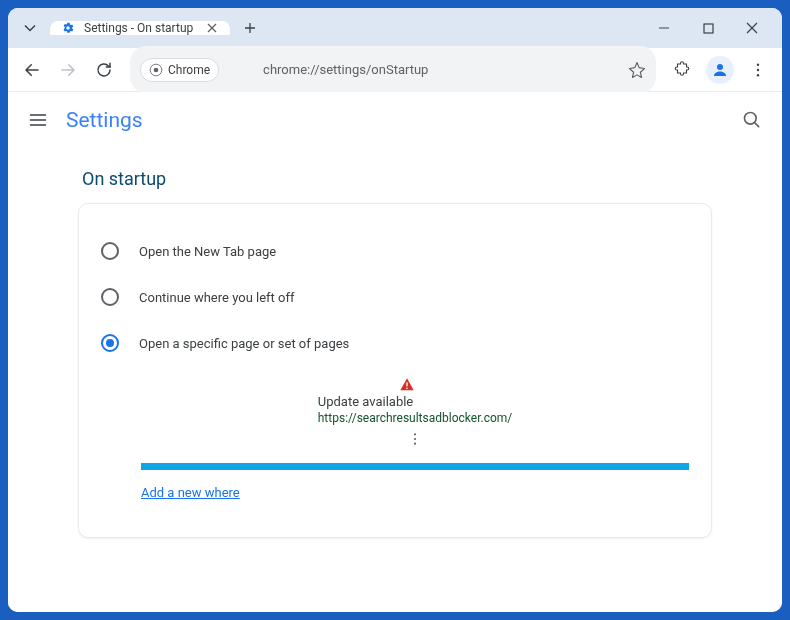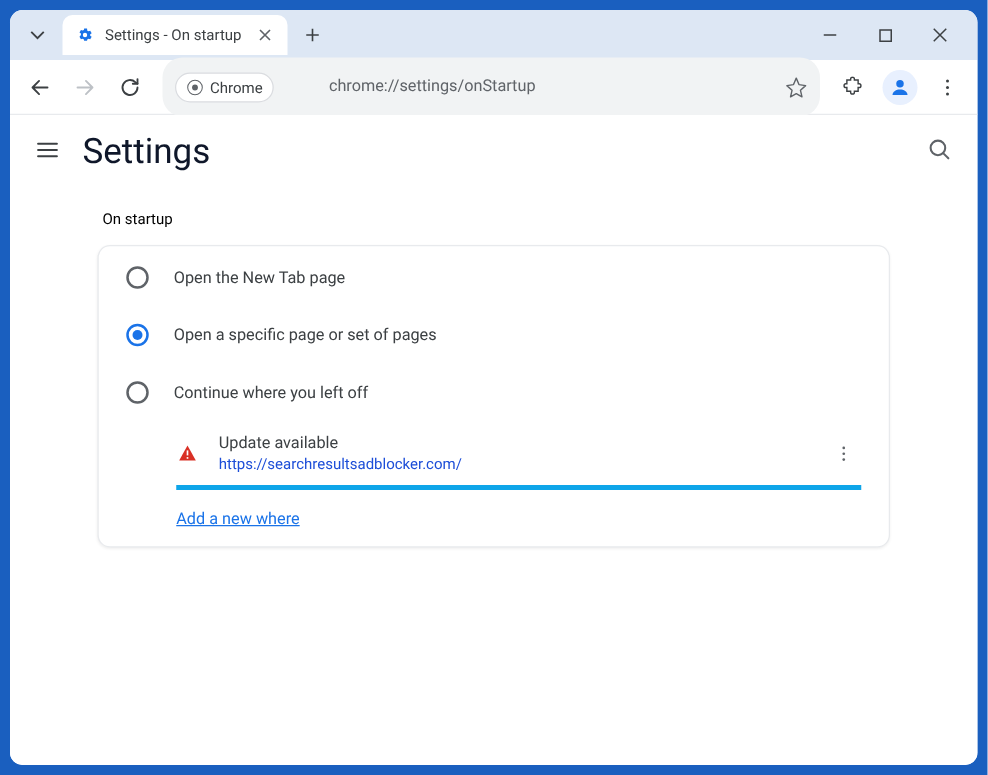--- a/index.html
+++ b/index.html
@@ -1,53 +1,53 @@
 <!DOCTYPE html>
 <html><head>
 <meta charset="utf-8">
 <style>
   * { box-sizing: border-box; margin: 0; padding: 0; font-family: "Segoe UI", Roboto, Arial, sans-serif; }
   body { width: 790px; height: 620px; background: #1a5fbf; overflow: hidden; }
   .window { position: absolute; top: 8px; left: 8px; right: 8px; bottom: 8px; background: #fff; border-radius: 10px; overflow: hidden; display: flex; flex-direction: column; }
   .tabbar { height: 40px; background: #dde7f4; display: flex; align-items: center; padding: 0 8px; }
   .tabs-btn { width: 28px; height: 28px; display: flex; align-items: center; justify-content: center; border-radius: 6px; }
-  .tab { background: #fff; height: 32px; border-radius: 8px 8px 0 0; display: flex; align-items: center; padding: 0 10px; margin-left: 6px; min-width: 180px; }
+  .tab { background: #fff; height: 14px; border-radius: 8px 8px 0 0; display: flex; align-items: center; padding: 0 10px; margin-left: 6px; min-width: 180px; }
   .tab .favicon { width: 16px; height: 16px; margin-right: 8px; display: flex; align-items: center; justify-content: center; }
   .tab .title { font-size: 12px; color: #3c4043; flex: 1; }
   .tab .close { width: 16px; height: 16px; display: flex; align-items: center; justify-content: center; color: #5f6368; }
   .newtab { width: 28px; height: 28px; display: flex; align-items: center; justify-content: center; margin-left: 6px; }
   .spacer { flex: 1; }
   .winbtn { width: 44px; height: 36px; display: flex; align-items: center; justify-content: center; color: #3c4043; }
   .toolbar { height: 44px; background: #fff; display: flex; align-items: center; padding: 0 8px; gap: 4px; border-bottom: 1px solid #e8eaed; }
   .tbtn { width: 32px; height: 32px; display: flex; align-items: center; justify-content: center; border-radius: 50%; color: #5f6368; }
   .tbtn.dim { color: #bdc1c6; }
   .omnibox { flex: 1; height: 47px; background: #f1f3f4; border-radius: 16px; display: flex; align-items: center; padding: 0 10px; gap: 8px; margin: 0 6px; }
   .omnibox .chip { background: #fff; border: 1px solid #dadce0; border-radius: 12px; height: 24px; display: flex; align-items: center; padding: 0 8px; gap: 5px; font-size: 12px; color: #3c4043; }
   .omnibox .url { font-size: 13px; color: #5f6368; margin-left: 36px; }
   .omnibox .star { margin-left: auto; color: #5f6368; }
   .profile { width: 28px; height: 28px; border-radius: 50%; background: #e8f0fe; display: flex; align-items: center; justify-content: center; margin: 0 4px; }
   .content { flex: 1; background: #fff; overflow: hidden; }
   .header { height: 56px; display: flex; align-items: center; padding: 0 20px; gap: 18px; }
   .menu-icon { color: #3c4043; }
-  .header h1 { font-size: 28px; font-weight: 400; color: #0f172a; }
+  .header h1 { font-size: 21px; font-weight: 400; color: #3b82f6; }
   .header .search { margin-left: auto; color: #5f6368; }
   .page { padding: 8px 70px; }
-  .section-title { font-size: 12px; color: #000000; margin: 12px 0 14px 4px; }
-  .card { background: #fff; border: 1px solid #e8eaed; border-radius: 10px; box-shadow: 0 1px 2px rgba(60,64,67,0.08); padding: 2px 0; }
+  .section-title { font-size: 18px; color: #0c4a6e; margin: 12px 0 14px 4px; }
+  .card { background: #fff; border: 1px solid #e8eaed; border-radius: 10px; box-shadow: 0 1px 2px rgba(60,64,67,0.08); padding: 24px 0; }
   .option { display: flex; align-items: center; padding: 14px 22px; cursor: pointer; }
   .radio { width: 18px; height: 18px; border: 2px solid #5f6368; border-radius: 50%; margin-right: 20px; position: relative; flex-shrink: 0; }
   .radio.selected { border-color: #1a73e8; }
   .radio.selected::after { content: ""; position: absolute; top: 3px; left: 3px; width: 8px; height: 8px; background: #1a73e8; border-radius: 50%; }
   .option .label { font-size: 13px; color: #3c4043; }
   .pages-list { padding: 0 22px 0 62px; }
-  .page-entry { display: flex; align-items: center; padding: 10px 0; border-bottom: 4px solid #0ea5e9; }
+  .page-entry { display: flex; align-items: center; padding: 10px 0; border-bottom: 7px solid #0ea5e9; flex-direction: column; }
   .page-entry .favicon { width: 18px; height: 18px; margin-right: 16px; flex-shrink: 0; display: flex; align-items: center; justify-content: center; }
   .page-entry .txt { flex: 1; }
   .page-entry .name { font-size: 13px; color: #3c4043; }
-  .page-entry .url { font-size: 12px; color: #1d4ed8; margin-top: 2px; }
+  .page-entry .url { font-size: 12px; color: #14532d; margin-top: 2px; }
   .page-entry .more { color: #5f6368; padding: 6px; }
   .link-row { padding: 12px 0; border-bottom: 1px solid #f1f3f4; }
   .link-row:last-child { border-bottom: none; }
   .link-row a { font-size: 13px; color: #1a73e8; text-decoration: underline; cursor: pointer; }
   svg { display: block; }
 </style>
 </head>
 <body>
 
 <div class="window">
@@ -162,26 +162,26 @@
     </div>
 
     <div class="page">
       <div class="section-title">On startup</div>
       <div class="card">
         <div class="option">
           <span class="radio"></span>
           <span class="label">Open the New Tab page</span>
         </div>
         <div class="option">
+          <span class="radio"></span>
+          <span class="label">Continue where you left off</span>
+        </div>
+        <div class="option">
           <span class="radio selected"></span>
           <span class="label">Open a specific page or set of pages</span>
-        </div>
-        <div class="option">
-          <span class="radio"></span>
-          <span class="label">Continue where you left off</span>
         </div>
         <div class="pages-list">
           <div class="page-entry">
             <span class="favicon">
               <svg width="16" height="16" viewBox="0 0 24 24">
                   <path d="M12 2 L22 20 H2 Z" fill="#d93025"></path>
                   <rect x="11" y="8" width="2" height="6" fill="#fff"></rect>
                   <rect x="11" y="16" width="2" height="2" fill="#fff"></rect>
                 </svg>
             </span>

